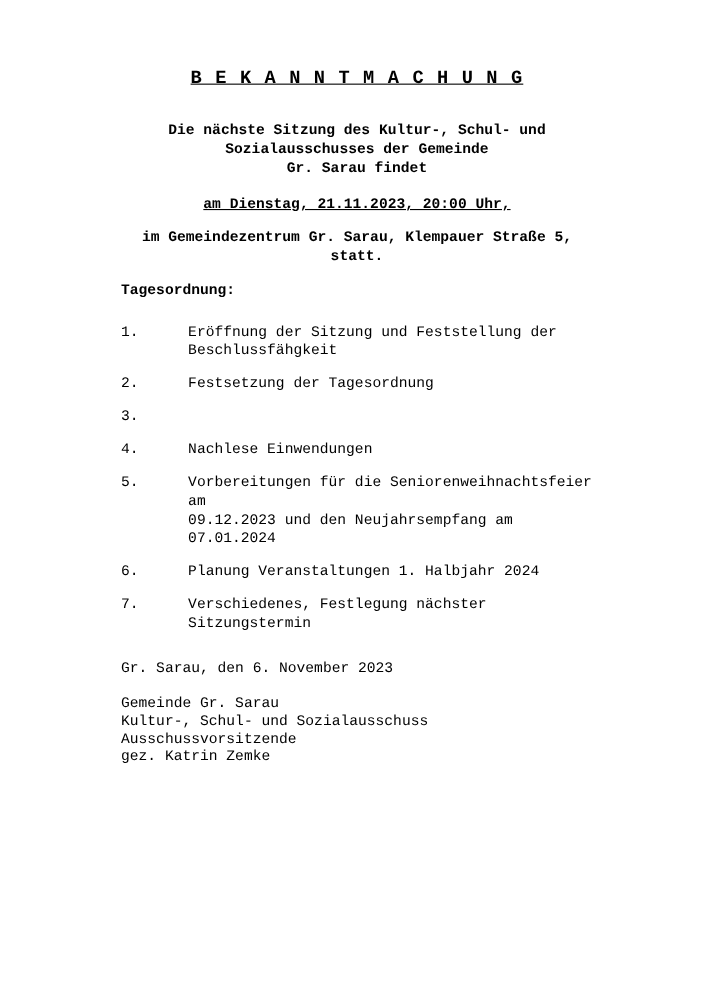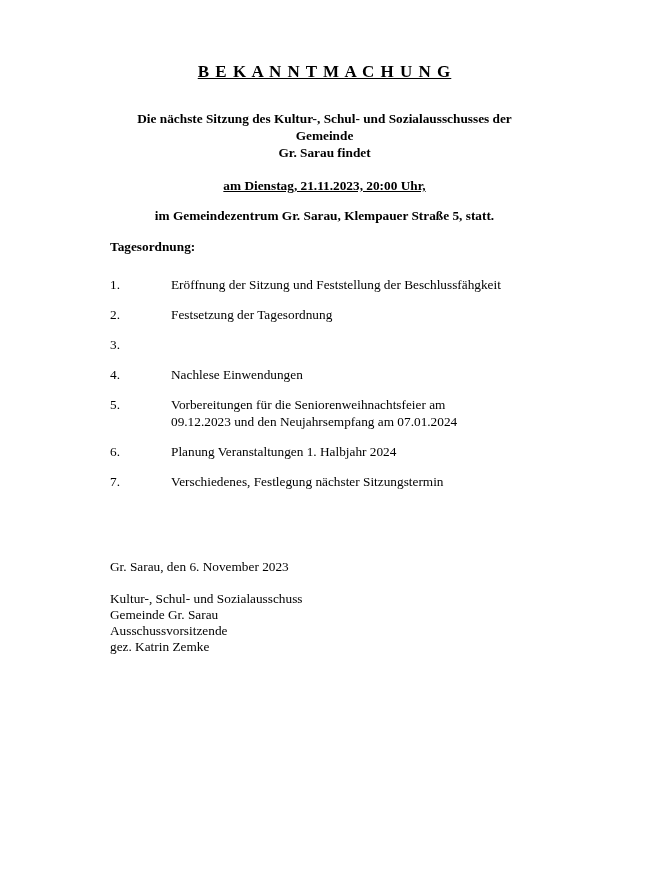--- a/index.html
+++ b/index.html
@@ -7,21 +7,21 @@
     padding: 0;
     background: #ffffff;
   }
   .page {
     position: relative;
     width: 553px;
     height: 894px;
     margin: 0 auto;
     background: #ffffff;
     color: #000000;
-    font-family: Liberation Serif, serif;
+    font-family: Liberation Mono, monospace;
     font-size: 13.3px;
     line-height: 17px;
     box-sizing: border-box;
     padding: 52px 62px 0 62px;
     overflow: hidden;
   }
   .doc-title {
     text-align: center;
     font-size: 17px;
     font-weight: bold;
@@ -56,21 +56,21 @@
     margin-bottom: 13px;
   }
   .agenda-number {
     flex: 0 0 61px;
   }
   .agenda-text {
     flex: 1;
     white-space: pre-line;
   }
   .closing-place-date {
-    margin-top: 68px;
+    margin-top: 24px;
   }
   .signature-block {
     margin-top: 16px;
   }
   .signature-line {
     line-height: 16px;
   }
 </style>
 </head>
 <body>
@@ -115,19 +115,19 @@
     </div>
     <div class="agenda-item">
       <span class="agenda-number">7.</span>
       <span class="agenda-text">Verschiedenes, Festlegung nächster Sitzungstermin</span>
     </div>
   </div>
 
   <p class="closing-place-date">Gr. Sarau, den 6. November 2023</p>
 
   <div class="signature-block">
+    <div class="signature-line">Gemeinde Gr. Sarau</div>
     <div class="signature-line">Kultur-, Schul- und Sozialausschuss</div>
-    <div class="signature-line">Gemeinde Gr. Sarau</div>
     <div class="signature-line">Ausschussvorsitzende</div>
     <div class="signature-line">gez. Katrin Zemke</div>
   </div>
 
 </div>
 
 </body></html>

